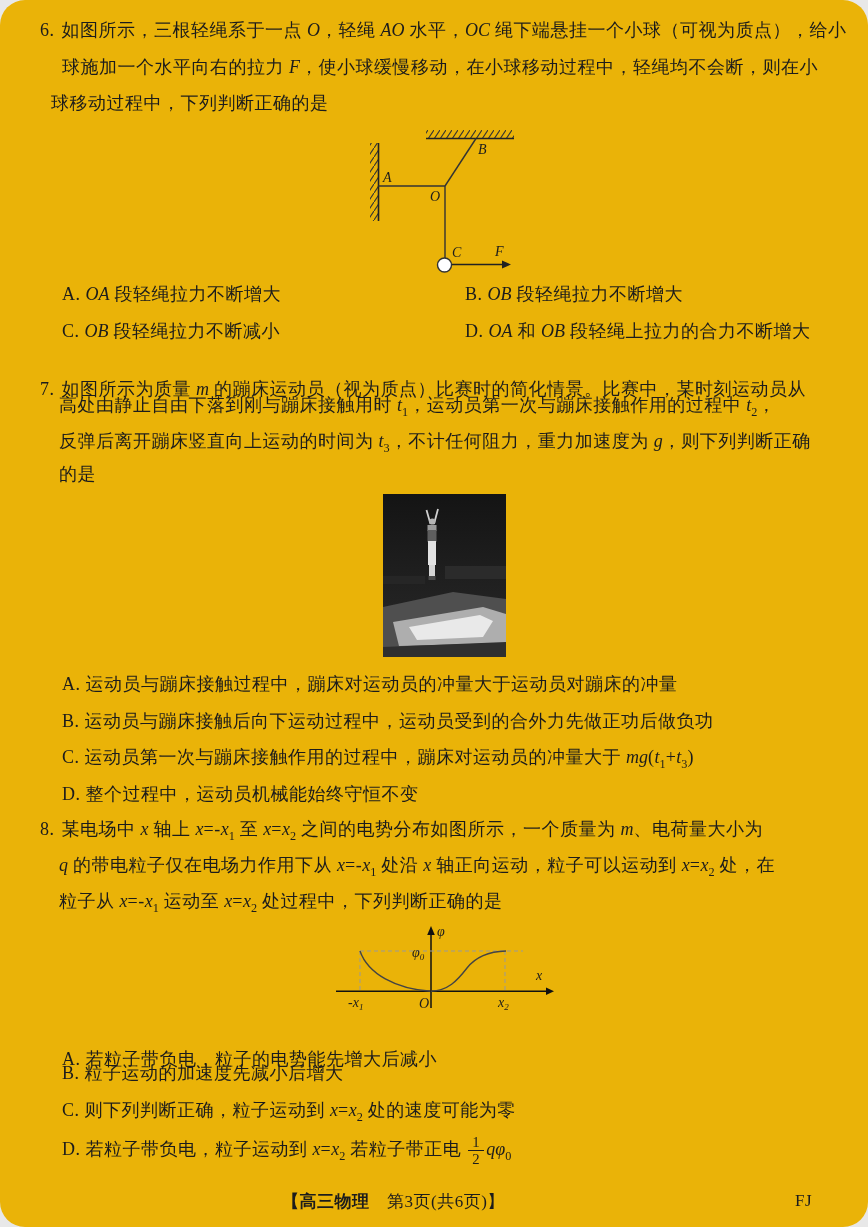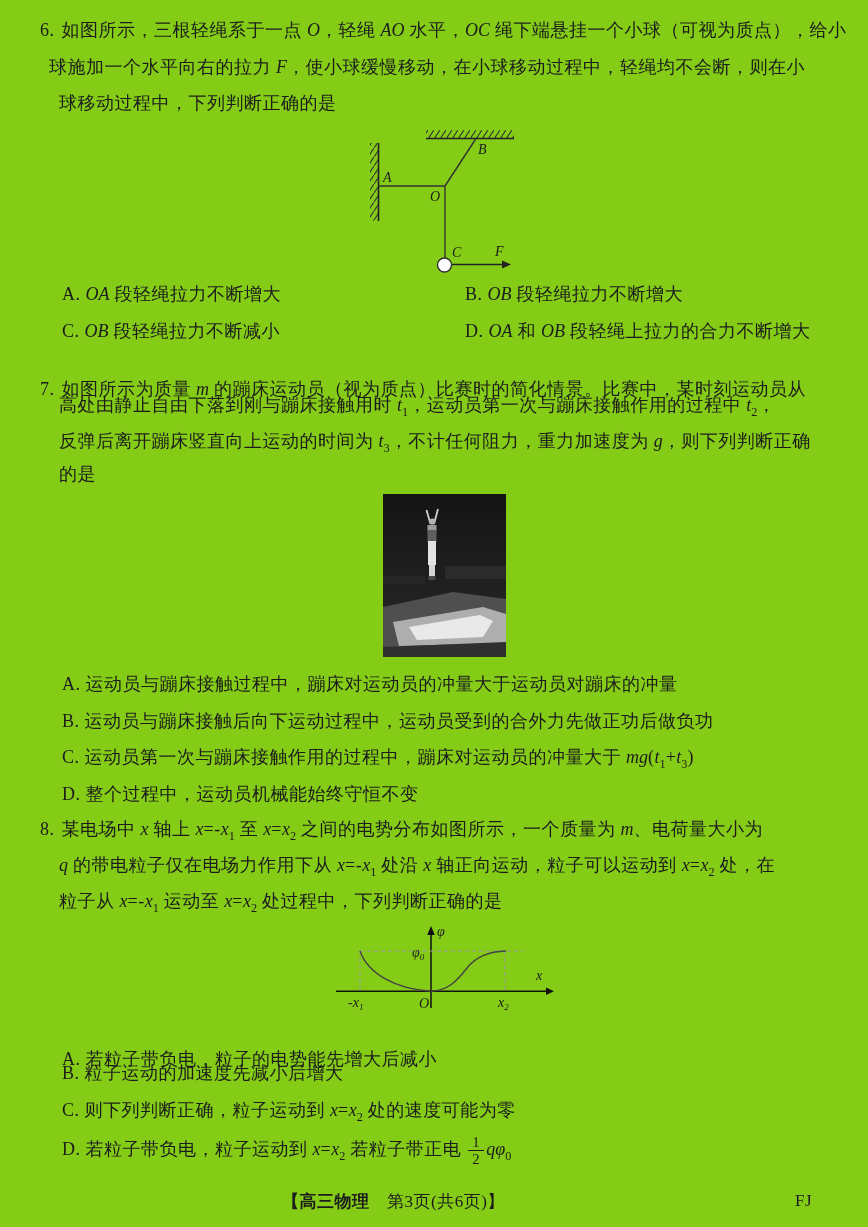--- a/index.html
+++ b/index.html
@@ -1,21 +1,21 @@
 <!DOCTYPE html>
 <html><head>
 <meta charset="utf-8">
 <style>
   html,body{margin:0;padding:0;}
   body{background:#e8e8e8;}
   #page{
     position:relative;width:868px;height:1227px;margin:0 auto;
-    background:#84cc16;overflow:hidden;
+    background:#eab308;overflow:hidden;
     font-family:"Liberation Serif","DejaVu Serif",serif;
-    color:#1c1c1c;font-size:18px;
+    color:#1c1c1c;font-size:18px;border-radius:25px;
   }
   .line{position:absolute;white-space:nowrap;line-height:26px;letter-spacing:0.5px;}
   .qnum{margin-right:7px;}
   .opt-label{margin-right:5px;}
   .var{font-family:"Liberation Serif","DejaVu Serif",serif;font-style:italic;letter-spacing:0;}
   .bold{font-weight:bold;}
   sub{font-size:68%;line-height:0;letter-spacing:0;}
   .frac{display:inline-block;text-align:center;vertical-align:middle;font-size:0.82em;line-height:1.1;margin:0 2px;}
   .frac .num{display:block;border-bottom:1.2px solid #1c1c1c;padding:0 4px;}
   .frac .den{display:block;padding:0 4px;}
@@ -27,22 +27,22 @@
 </style>
 </head>
 <body>
 
 <div id="page">
 
   <div>
     <div class="line" style="left:40px;top:17px">
       <span class="qnum">6.</span><span><span>如图所示，三根轻绳系于一点 </span><span class="var">O</span><span>，轻绳 </span><span class="var">AO</span><span> 水平，</span><span class="var">OC</span><span> 绳下端悬挂一个小球（可视为质点），给小</span></span>
     </div>
-    <div class="line" style="left:49px;top:54px"><span><span>球施加一个水平向右的拉力 </span><span class="var">F</span><span>，使小球缓慢移动，在小球移动过程中，轻绳均不会断，则在小</span></span></div>
-    <div class="line" style="left:59px;top:90px"><span><span>球移动过程中，下列判断正确的是</span></span></div>
+    <div class="line" style="left:62px;top:54px"><span><span>球施加一个水平向右的拉力 </span><span class="var">F</span><span>，使小球缓慢移动，在小球移动过程中，轻绳均不会断，则在小</span></span></div>
+    <div class="line" style="left:51px;top:90px"><span><span>球移动过程中，下列判断正确的是</span></span></div>
 
     <svg class="fig" style="left:356px;top:121px" width="219" height="163" viewBox="0 0 219 163">
       <defs>
         <pattern id="hatch" width="6" height="9" patternUnits="userSpaceOnUse">
           <line x1="0" y1="9" x2="6" y2="0" stroke="#333" stroke-width="1.1"></line>
         </pattern>
       </defs>
       <rect x="70" y="9" width="88" height="8" fill="url(#hatch)"></rect>
       <line x1="70" y1="17.5" x2="158" y2="17.5" stroke="#222" stroke-width="1.6"></line>
       <rect x="14" y="22" width="8" height="78" fill="url(#hatch)"></rect>

